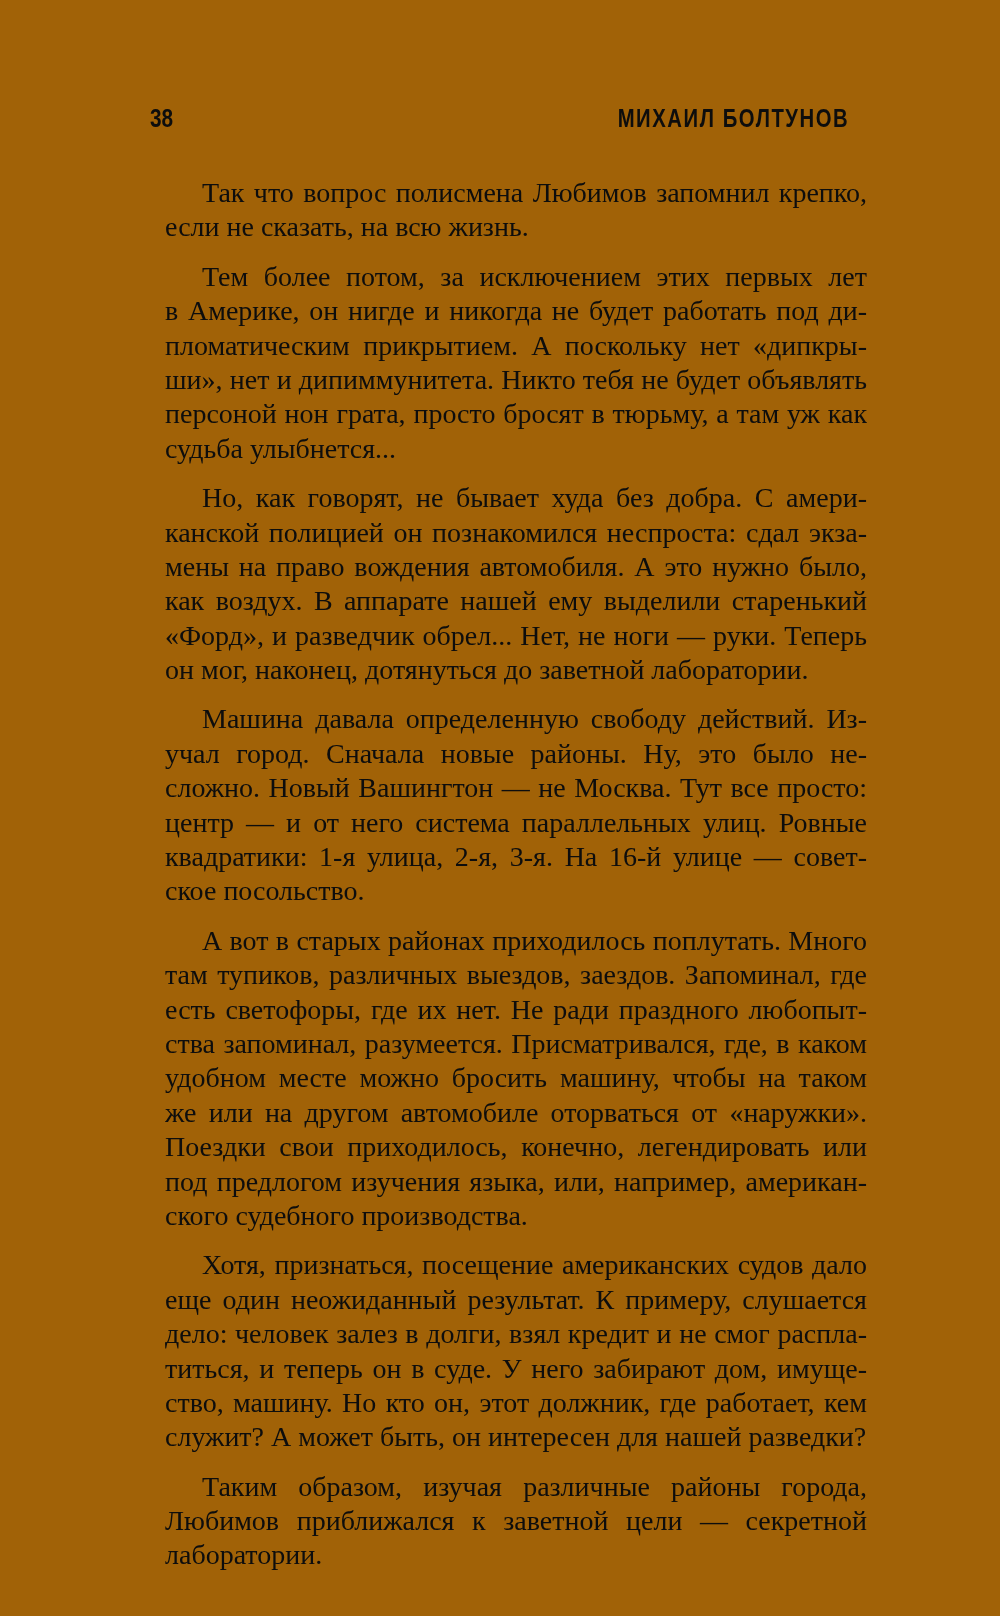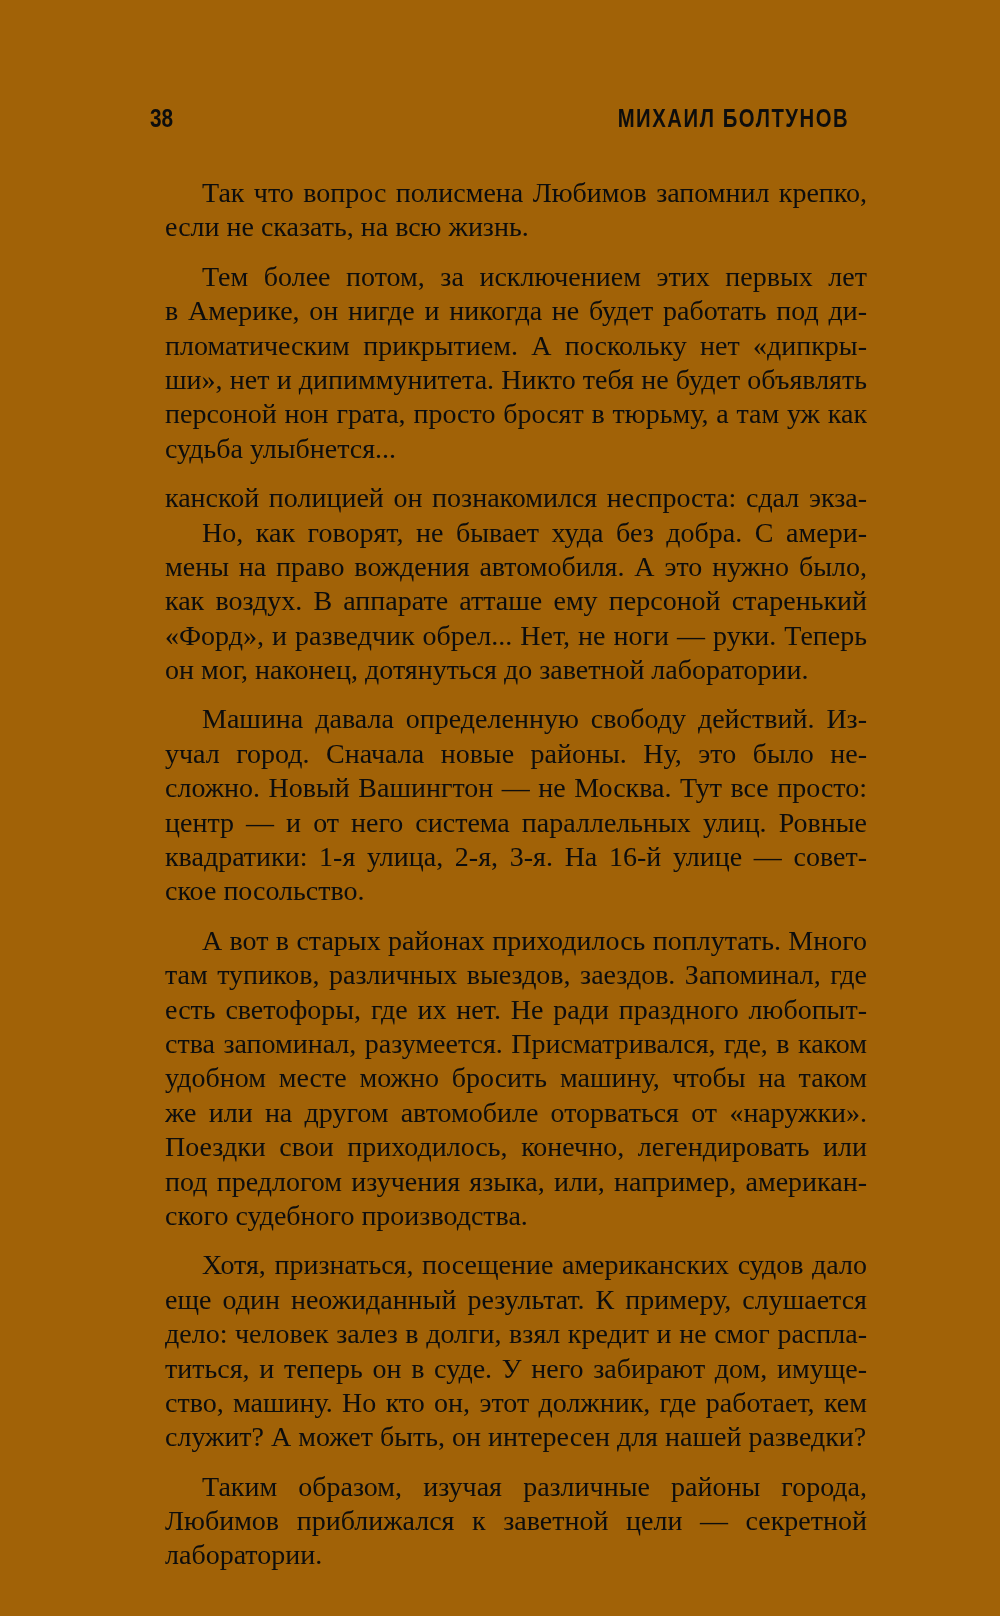--- a/index.html
+++ b/index.html
@@ -103,24 +103,24 @@
       </div>
       <div class="paragraph">
         <div class="line first">Тем более потом, за исключением этих первых лет</div>
         <div class="line">в Америке, он нигде и никогда не будет работать под ди-</div>
         <div class="line">пломатическим прикрытием. А поскольку нет «дипкры-</div>
         <div class="line">ши», нет и дипиммунитета. Никто тебя не будет объявлять</div>
         <div class="line">персоной нон грата, просто бросят в тюрьму, а там уж как</div>
         <div class="line last">судьба улыбнется...</div>
       </div>
       <div class="paragraph">
+        <div class="line first">Но, как говорят, не бывает худа без добра. С амери-</div>
         <div class="line">канской полицией он познакомился неспроста: сдал экза-</div>
-        <div class="line first">Но, как говорят, не бывает худа без добра. С амери-</div>
         <div class="line">мены на право вождения автомобиля. А это нужно было,</div>
-        <div class="line">как воздух. В аппарате атташе ему персоной старенький</div>
+        <div class="line">как воздух. В аппарате нашей ему выделили старенький</div>
         <div class="line">«Форд», и разведчик обрел... Нет, не ноги — руки. Теперь</div>
         <div class="line last">он мог, наконец, дотянуться до заветной лаборатории.</div>
       </div>
       <div class="paragraph">
         <div class="line first">Машина давала определенную свободу действий. Из-</div>
         <div class="line">учал город. Сначала новые районы. Ну, это было не-</div>
         <div class="line">сложно. Новый Вашингтон — не Москва. Тут все просто:</div>
         <div class="line">центр — и от него система параллельных улиц. Ровные</div>
         <div class="line">квадратики: 1-я улица, 2-я, 3-я. На 16-й улице — совет-</div>
         <div class="line last">ское посольство.</div>

